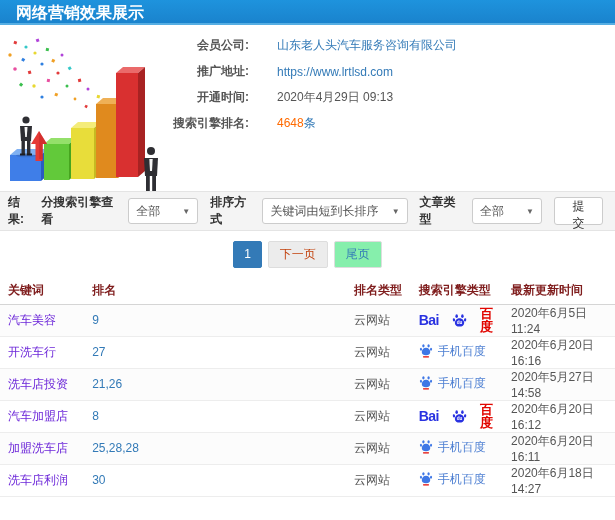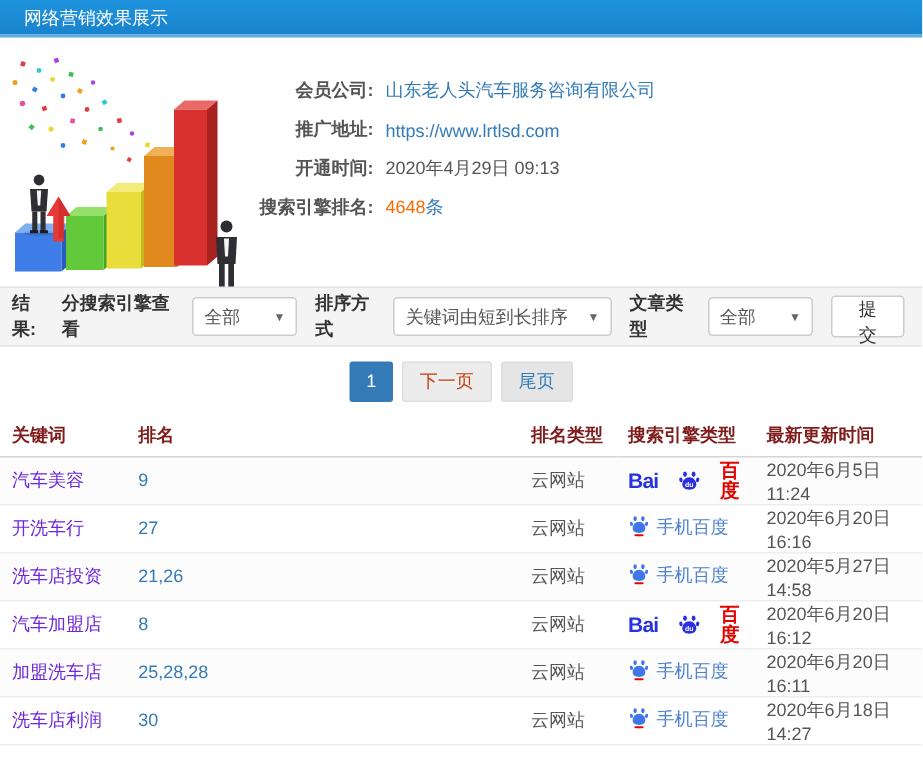--- a/index.html
+++ b/index.html
@@ -2,29 +2,29 @@
 <html><head>
 <meta charset="utf-8">
 <style>
   * { margin:0; padding:0; box-sizing:border-box; }
   html,body { background:#fff; }
   body { font-family:"Liberation Sans","DejaVu Sans",sans-serif; font-size:12px; color:#555; }
   .page { width:615px; height:520px; overflow:hidden; background:#fff; position:relative; }
 
   
   .topbar { height:25px; background:linear-gradient(#1e93dd,#1a83cd); border-bottom:2px solid #56aee3;
-            color:#fff; font-weight:normal; line-height:25px; padding-left:16px; font-size:12px; }
+            color:#fff; font-weight:bold; line-height:25px; padding-left:16px; font-size:16px; }
 
   
   .info-section { position:relative; height:166px; }
   .deco { position:absolute; left:0; top:6px; }
-  .info-rows { position:absolute; left:155px; top:27px; }
+  .info-rows { position:absolute; left:155px; top:12px; }
   .info-row { display:flex; align-items:center; height:17px; margin-bottom:9px; }
   .info-label { width:94px; text-align:right; font-weight:bold; color:#555; }
-  .info-value { margin-left:8px; color:#555; }
+  .info-value { margin-left:28px; color:#555; }
   a.link { color:#337ab7; text-decoration:none; }
   .rank-count { color:#ff6a00; }
   .rank-unit { color:#337ab7; }
 
   
   .filter-band { height:40px; background:#f4f4f4; border-top:1px solid #e4e4e4; border-bottom:1px solid #e4e4e4;
                  display:flex; align-items:center; padding:0 12px 0 8px; }
   .filter-left { font-weight:bold; color:#333; }
   .filter-right { margin-left:auto; display:flex; align-items:center; gap:6px; }
   .filter-label { font-weight:bold; color:#333; margin-left:6px; }
@@ -36,21 +36,21 @@
   .sel-type { width:72px; }
   .btn-submit { background:#fff; border:1px solid #ccc; border-radius:3px; height:28px; padding:0 12px;
                 color:#333; font-size:12px; cursor:pointer; margin-left:6px;text-align:center; }
 
   
   .pagination { height:47px; display:flex; align-items:center; justify-content:center; gap:6px; }
   .page-btn { display:inline-block; height:27px; line-height:25px; border:1px solid #ddd; border-radius:2px;
               padding:0 11px; cursor:pointer; font-size:12px; }
   .page-current { background:#337ab7; border-color:#337ab7; color:#fff; padding:0 10px; }
   .page-next { background:#ececec; color:#c2410c; }
-  .page-last { background:#e5e5e5; color:#337ab7; }
+  .page-last { background:#86efac; color:#337ab7; }
 
   
   table { width:100%; border-collapse:collapse; table-layout:fixed; }
   thead th { height:26px; text-align:left; font-weight:bold; color:#7f1d1d; border-bottom:1px solid #d5d5d5;
              padding-left:8px; font-size:12px; }
   tbody td { height:26px; border-bottom:1px solid #ededed; padding-left:8px; font-size:12px; vertical-align:middle; }
   tbody tr:nth-child(odd) { background:#fcfcfc; }
   .c-keyword { color:#6d28d9; }
   .c-rank { color:#337ab7; cursor:pointer; }
   .c-type { color:#555; }

